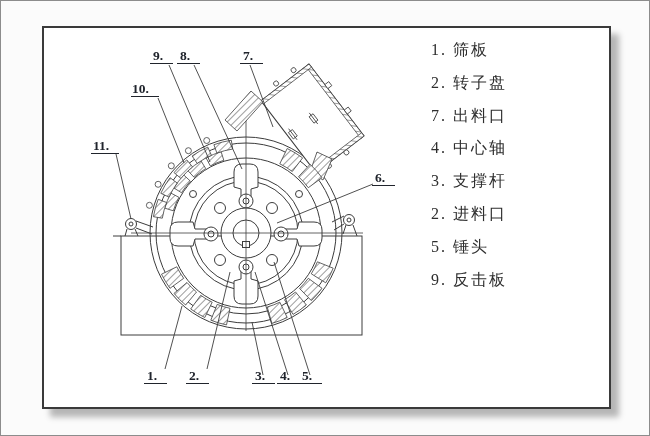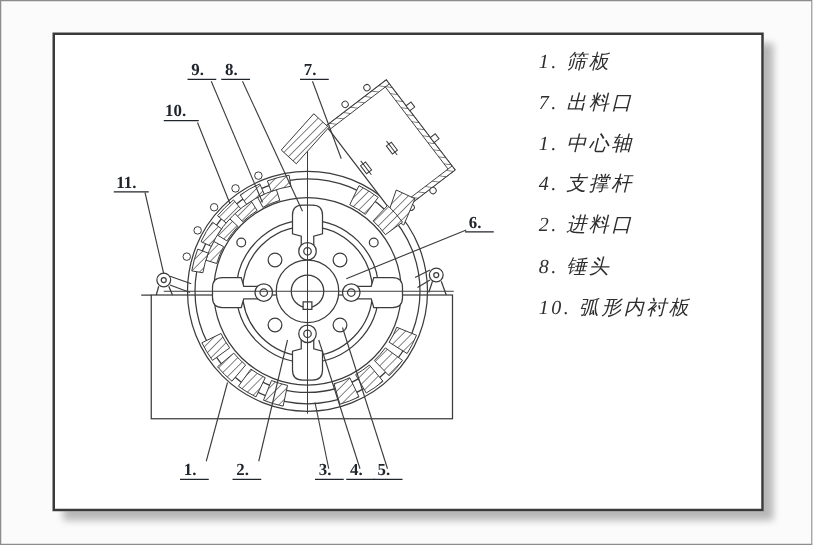--- a/index.html
+++ b/index.html
@@ -11,21 +11,21 @@
   .panel{
     position:absolute;left:41px;top:25px;width:569px;height:383px;
     background:#ffffff;border:2px solid #3a3a3a;box-sizing:border-box;
     box-shadow:8px 8px 6px rgba(0,0,0,0.28);
   }
   svg.diag{position:absolute;left:0;top:0;display:block;}
   .legend{
     position:absolute;left:387px;top:6px;width:172px;
     color:#2e2e2e;font-size:16px;letter-spacing:2px;
   }
-  .legend-item{height:32.8px;line-height:32.8px;white-space:nowrap;font-style:italic;}
+  .legend-item{height:32.8px;line-height:32.8px;white-space:nowrap;}
   svg text.callout{
     font-family:"Liberation Serif","DejaVu Serif",serif;
     font-size:13.5px;font-weight:bold;fill:#20242c;
   }
 </style>
 </head>
 <body>
 
 <div class="canvas">
   <div class="panel">
@@ -201,22 +201,23 @@
         <text class="callout" x="242" y="59">7.</text>
         <text class="callout" x="179" y="59">8.</text>
         <text class="callout" x="152" y="59">9.</text>
         <text class="callout" x="131" y="92">10.</text>
         <text class="callout" x="92" y="149">11.</text>
       </g>
     </svg>
 
     <div class="legend">
       <div class="legend-item">1. 筛板</div>
+      <div class="legend-item">2. 转子盘</div>
       <div class="legend-item">7. 出料口</div>
-      <div class="legend-item">1. 中心轴</div>
-      <div class="legend-item">4. 支撑杆</div>
+      <div class="legend-item">4. 中心轴</div>
+      <div class="legend-item">3. 支撑杆</div>
       <div class="legend-item">2. 进料口</div>
-      <div class="legend-item">8. 锤头</div>
-      <div class="legend-item">10. 弧形内衬板</div>
+      <div class="legend-item">5. 锤头</div>
+      <div class="legend-item">9. 反击板</div>
     </div>
 
   </div>
 </div>
 
 </body></html>

